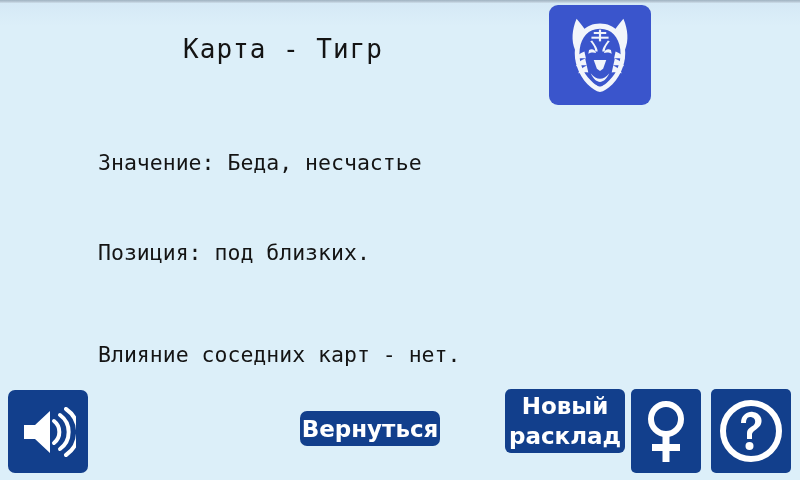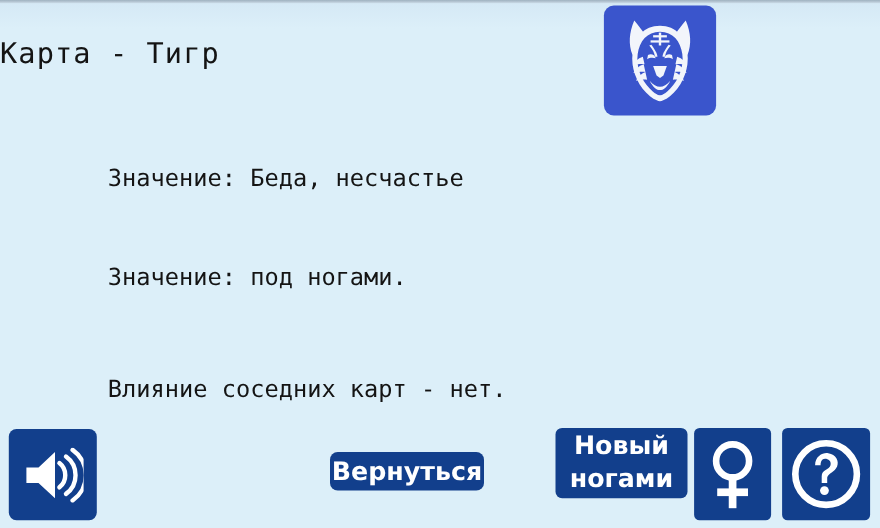--- a/index.html
+++ b/index.html
@@ -27,21 +27,21 @@
     height: 3px;
     background: linear-gradient(to bottom, #9fb2c0 0%, #b9c9d6 60%, #cfe0ec 100%);
   }
 
   
   .title {
     position: absolute;
     left: 0;
     top: 34px;
     width: 566px;
-    text-align: left;
+    text-align: center;
     font-family: "DejaVu Sans Mono", monospace;
     font-size: 26px;
     letter-spacing: 1px;
     color: #141414;
     white-space: pre;
   }
 
   
   .card {
     position: absolute;
@@ -172,42 +172,42 @@
           <path d="M38 76 C42 84 46 87 50 87 C54 87 58 84 62 76 C58 81 54 83 50 83 C46 83 42 81 38 76 Z"></path>
 
           <path d="M44 90 C46 94 48 95 50 95 C52 95 54 94 56 90 C54 92 52 93 50 93 C48 93 46 92 44 90 Z"></path>
         </g>
       </svg>
     </span>
   </div>
 
   <div class="body-text">
     <span class="ln">Значение: Беда, несчастье</span>
-    <span class="ln">Значение: под ногами.</span>
+    <span class="ln">Позиция: под близких.</span>
     <span class="ln gap-before">Влияние соседних карт - нет.</span>
     
     
   </div>
 
   <button class="btn-nav speaker-btn">
     <span>
       <svg width="56" height="50" viewBox="0 0 56 50" aria-hidden="true">
         <path d="M4 18 L15 18 L30 4 L30 46 L15 32 L4 32 Z" fill="#ffffff"></path>
         <path d="M34 14 A14 14 0 0 1 34 36" stroke="#ffffff" stroke-width="4" fill="none" stroke-linecap="round"></path>
         <path d="M40 8 A21 21 0 0 1 40 42" stroke="#ffffff" stroke-width="4" fill="none" stroke-linecap="round"></path>
         <path d="M46 2 A28 28 0 0 1 46 48" stroke="#ffffff" stroke-width="4" fill="none" stroke-linecap="round"></path>
       </svg>
     </span>
   </button>
 
   <button class="btn-nav back-btn">Вернуться</button>
 
   <button class="btn-nav newlayout-btn">
     <span>Новый</span>
-    <span>ногами</span>
+    <span>расклад</span>
   </button>
 
   <button class="btn-nav gender-btn">
     <span>
       <svg width="50" height="66" viewBox="0 0 50 66" aria-hidden="true">
         <circle cx="25" cy="21" r="15" stroke="#ffffff" stroke-width="6" fill="none"></circle>
         <rect x="21.5" y="36" width="7" height="28" fill="#ffffff"></rect>
         <rect x="11" y="46" width="28" height="7" fill="#ffffff"></rect>
       </svg>
     </span>

